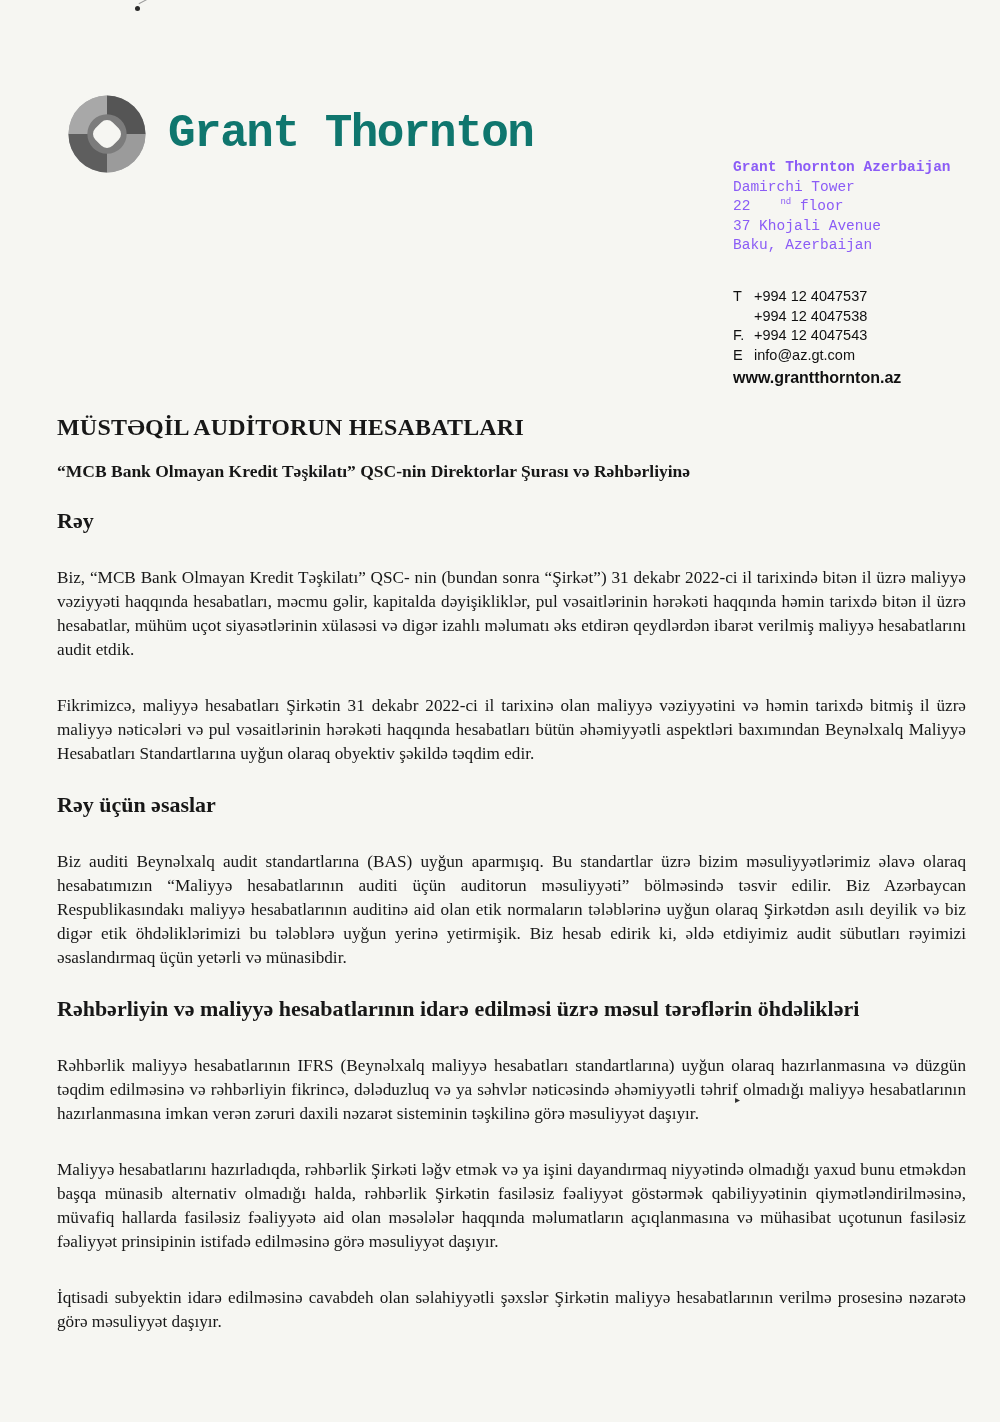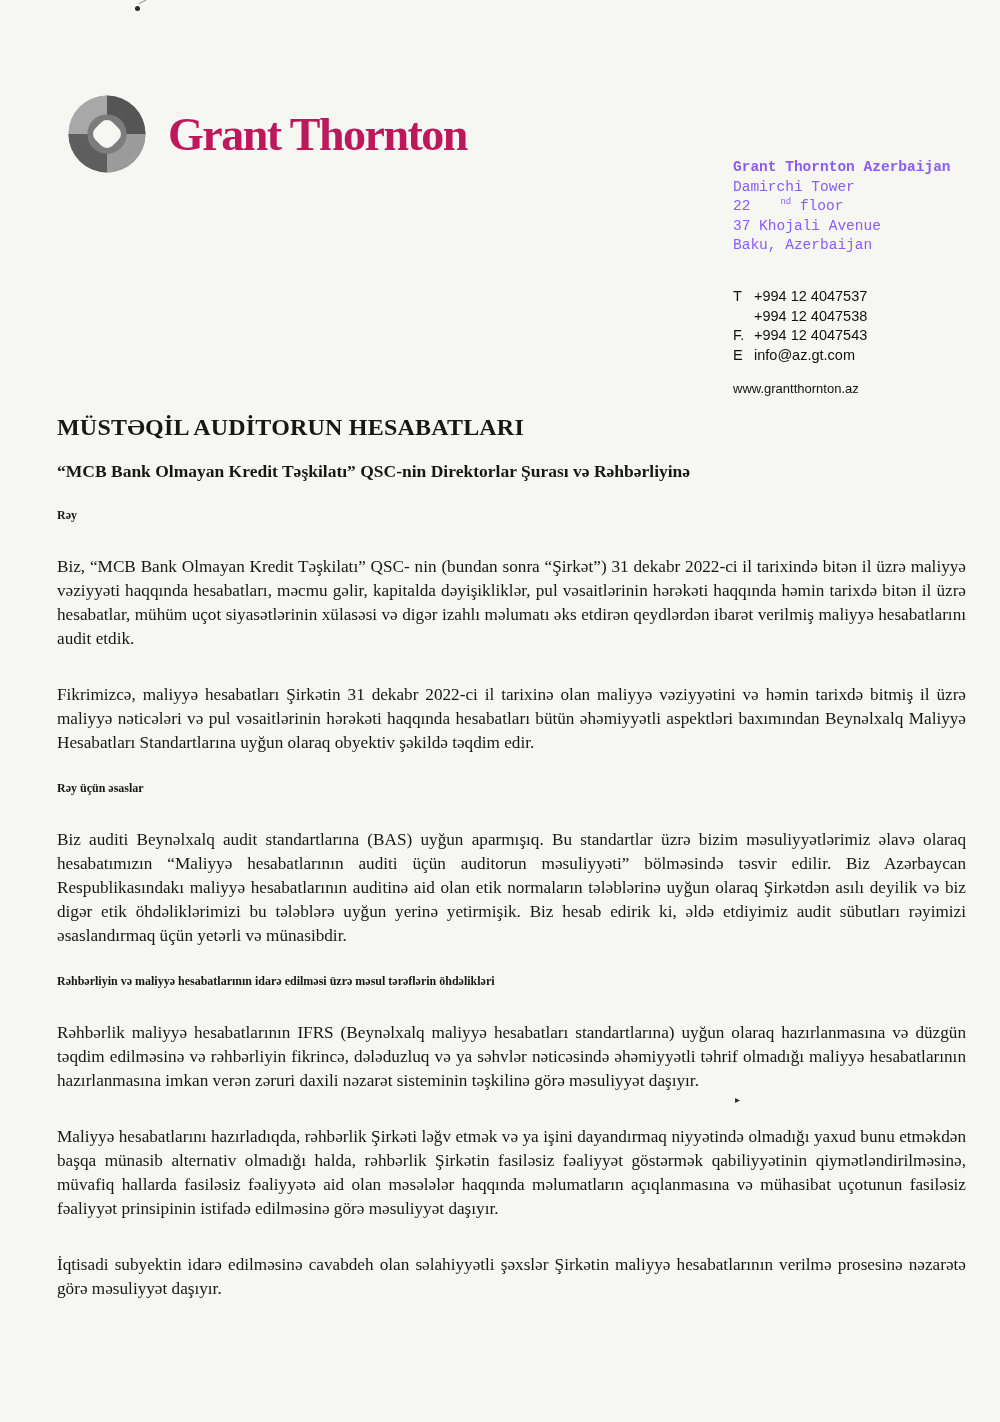--- a/index.html
+++ b/index.html
@@ -28,62 +28,62 @@
     position:absolute; left:735px; top:1094px;
     font-size:10px; color:#2f2f2f;
     font-family:"DejaVu Sans", sans-serif;
   }
 
   
   .logo { position:absolute; left:66px; top:92px; display:flex; align-items:center; }
   .logo-mark { width:82px; height:84px; }
   .logo-text {
     margin-left: 20px;
-    font-family: Liberation Serif, serif;
+    font-family: Liberation Mono, monospace;
     font-size: 46px;
     font-weight: 600;
     letter-spacing: -1.5px;
-    color: #be185d;
+    color: #0f766e;
   }
 
   .address-block {
     position:absolute; left:733px; top:158px;
     font-family: Liberation Mono, monospace;
     font-size: 14.5px; line-height: 19.5px; color:#8b5cf6;
   }
   .address-block .company { font-weight: bold; }
   .address-block sup { font-size: 9px; vertical-align: super; line-height: 0; margin-left: 30px; }
 
   .contact-block {
     position:absolute; left:733px; top:287px;
     font-family: "Liberation Sans", sans-serif;
     font-size: 14.5px; line-height: 19.5px; color:#101010;
   }
   .c-row { display:flex; }
   .c-label { width: 21px; flex: 0 0 21px; }
-  .website { font-size: 13px; margin-top: 14px; font-weight: 400; }
+  .website { font-size: 16px; margin-top: 3px; font-weight: 700; }
 
   
   .content {
     position: absolute; left: 57px; right: 34px; top: 414px;
   }
   .doc-title {
     margin: 0;
     font-size: 24px;
     font-weight: bold;
     letter-spacing: 0.2px;
   }
   .doc-subtitle {
     margin: 20px 0 0 0;
     font-size: 17.5px;
     font-weight: bold;
   }
   .sec-heading {
     margin: 26px 0 0 0;
-    font-size: 12px;
+    font-size: 22px;
     font-weight: bold;
   }
   .para {
     margin: 32px 0 0 0;
     font-size: 17.2px;
     line-height: 24px;
     text-align: justify;
   }
 </style>
 </head>

